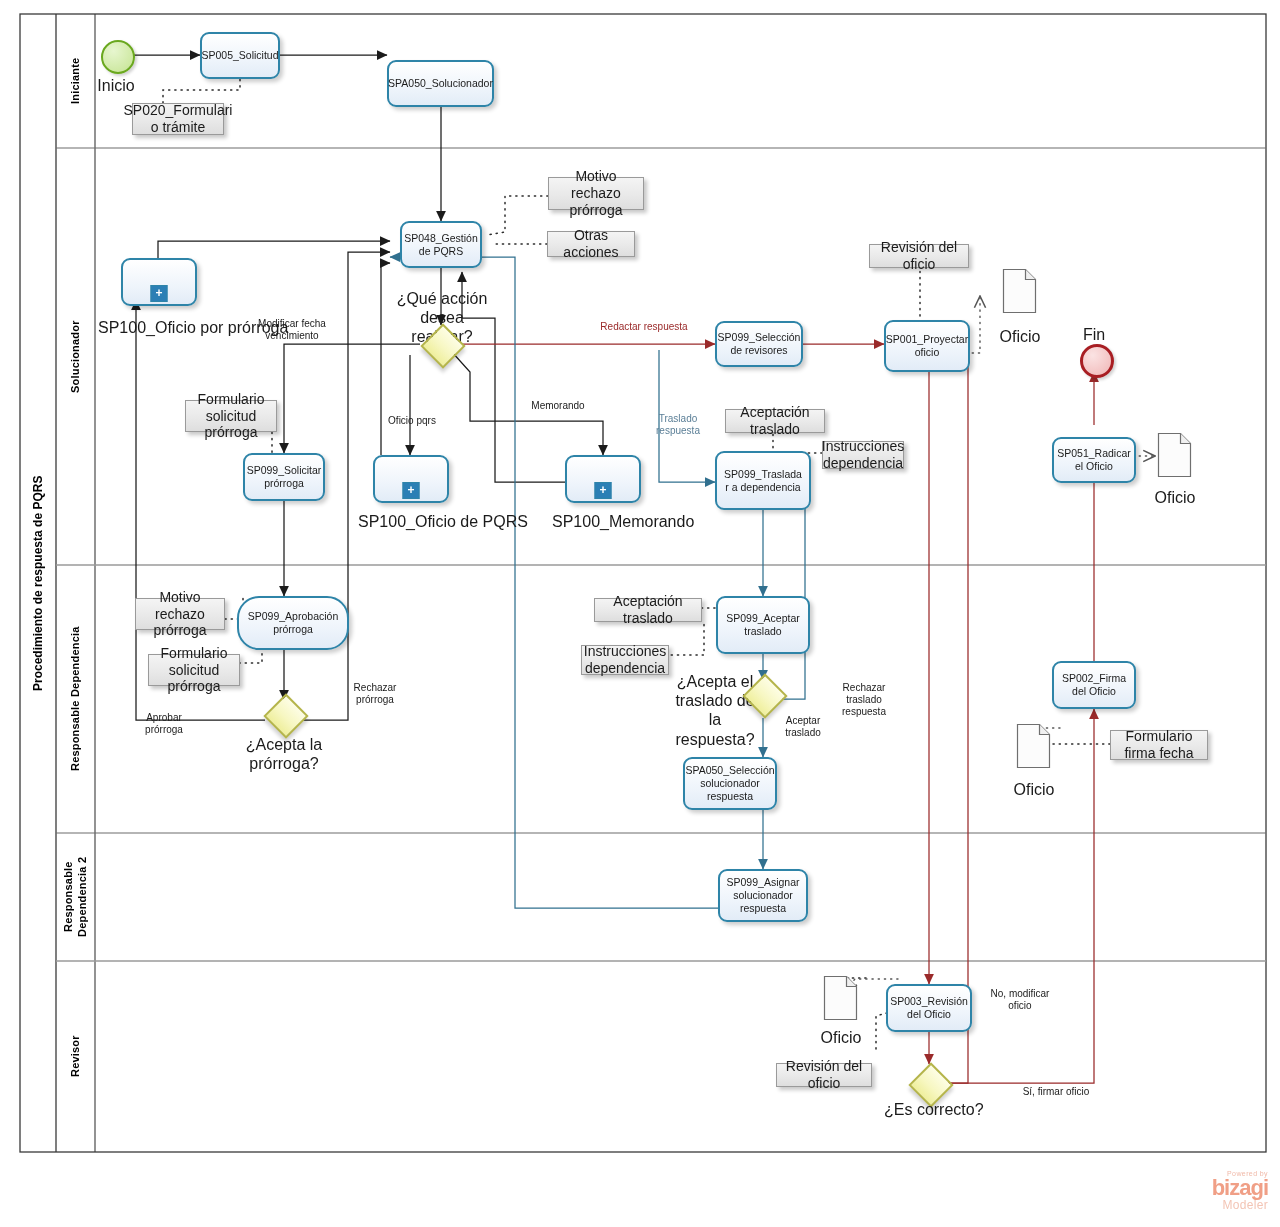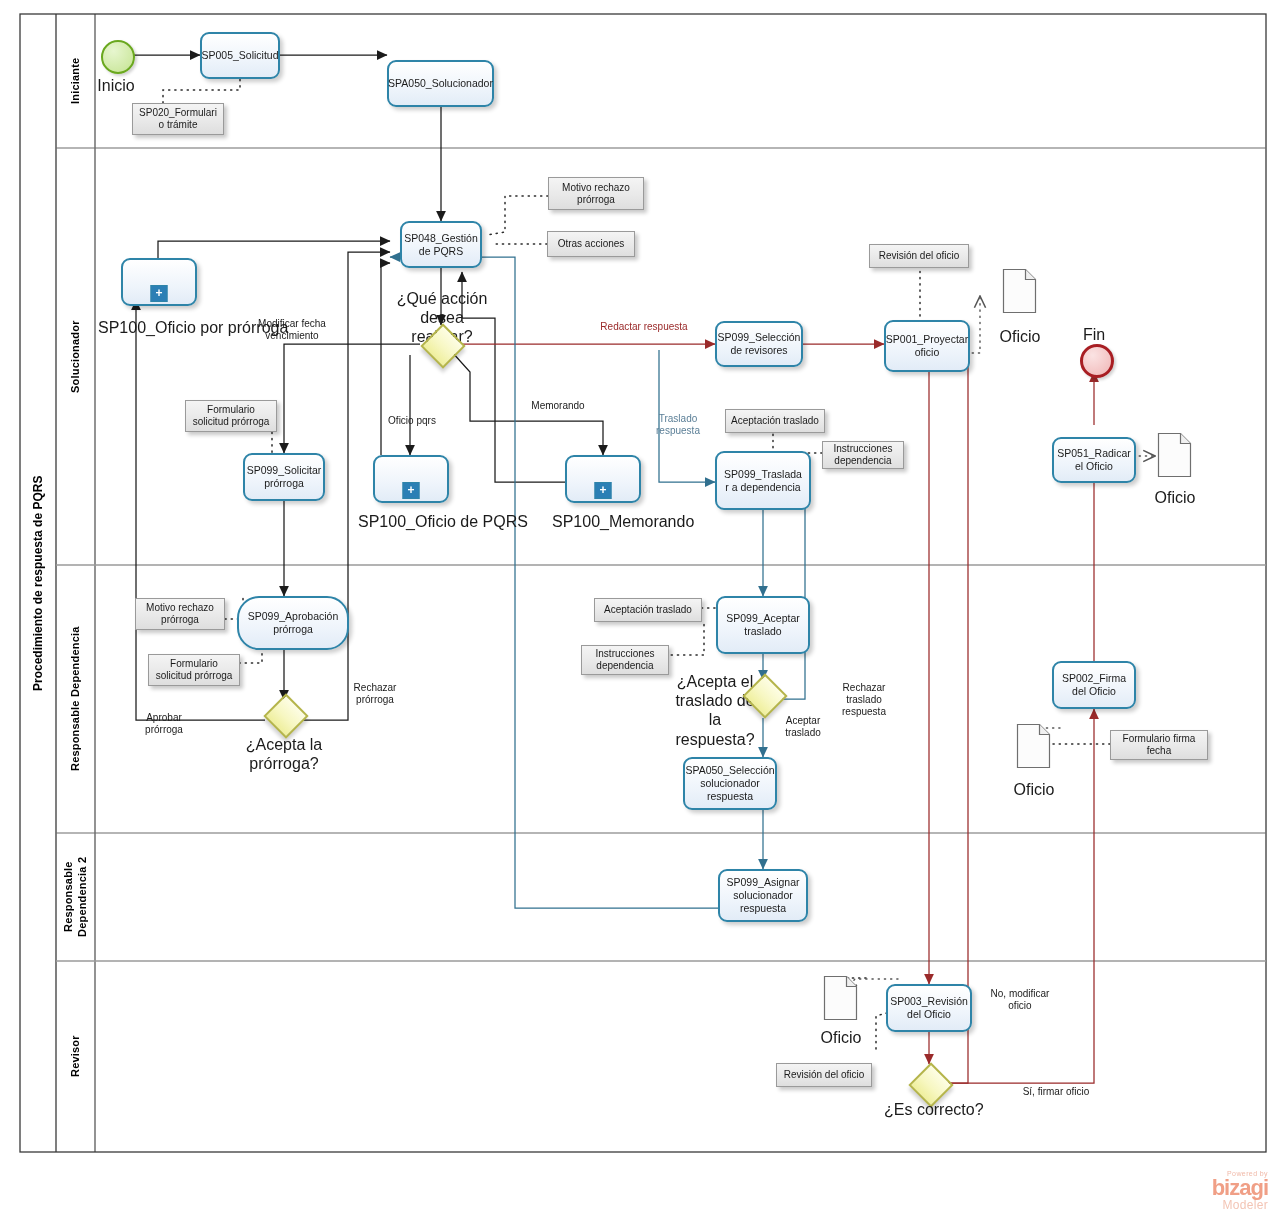--- a/index.html
+++ b/index.html
@@ -44,21 +44,21 @@
     position:absolute;font-size:16px;color:#1b1b1b;text-align:center;
     line-height:1.2;white-space:nowrap;
   }
   .caption.wrap{white-space:normal;}
   .annot{
     position:absolute;box-sizing:border-box;
     border:1px solid #9a9a9a;
     background:linear-gradient(to bottom,#f4f4f4 0%,#e9e9e9 55%,#dedede 100%);
     box-shadow:3px 3px 4px rgba(0,0,0,0.22);
     display:flex;align-items:center;justify-content:center;text-align:center;
-    font-size:10px;color:#1b1b1b;line-height:1.2;padding:1px 3px;
+    font-size:14px;color:#1b1b1b;line-height:1.2;padding:1px 3px;
   }
   .startev{
     position:absolute;border-radius:50%;
     border:2px solid #6aa81f;
     background:radial-gradient(circle at 35% 30%,#e7f6cf 0%, #cfe9a4 70%, #bcdd8b 100%);
     box-shadow:2px 2px 3px rgba(0,0,0,0.18);
   }
   .endev{
     position:absolute;border-radius:50%;
     border:3px solid #a81e23;

